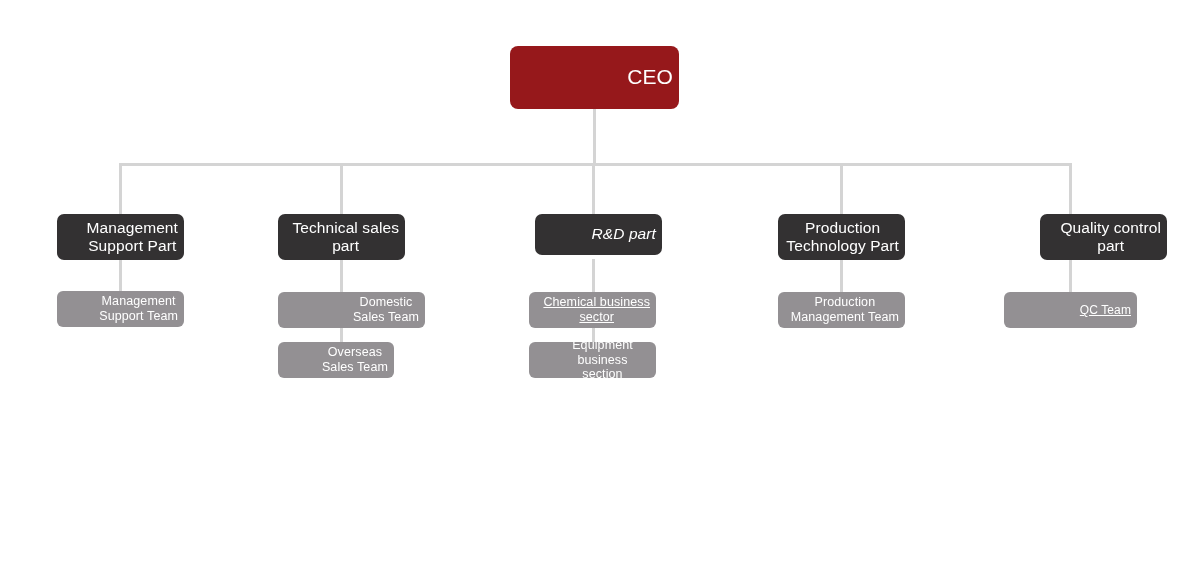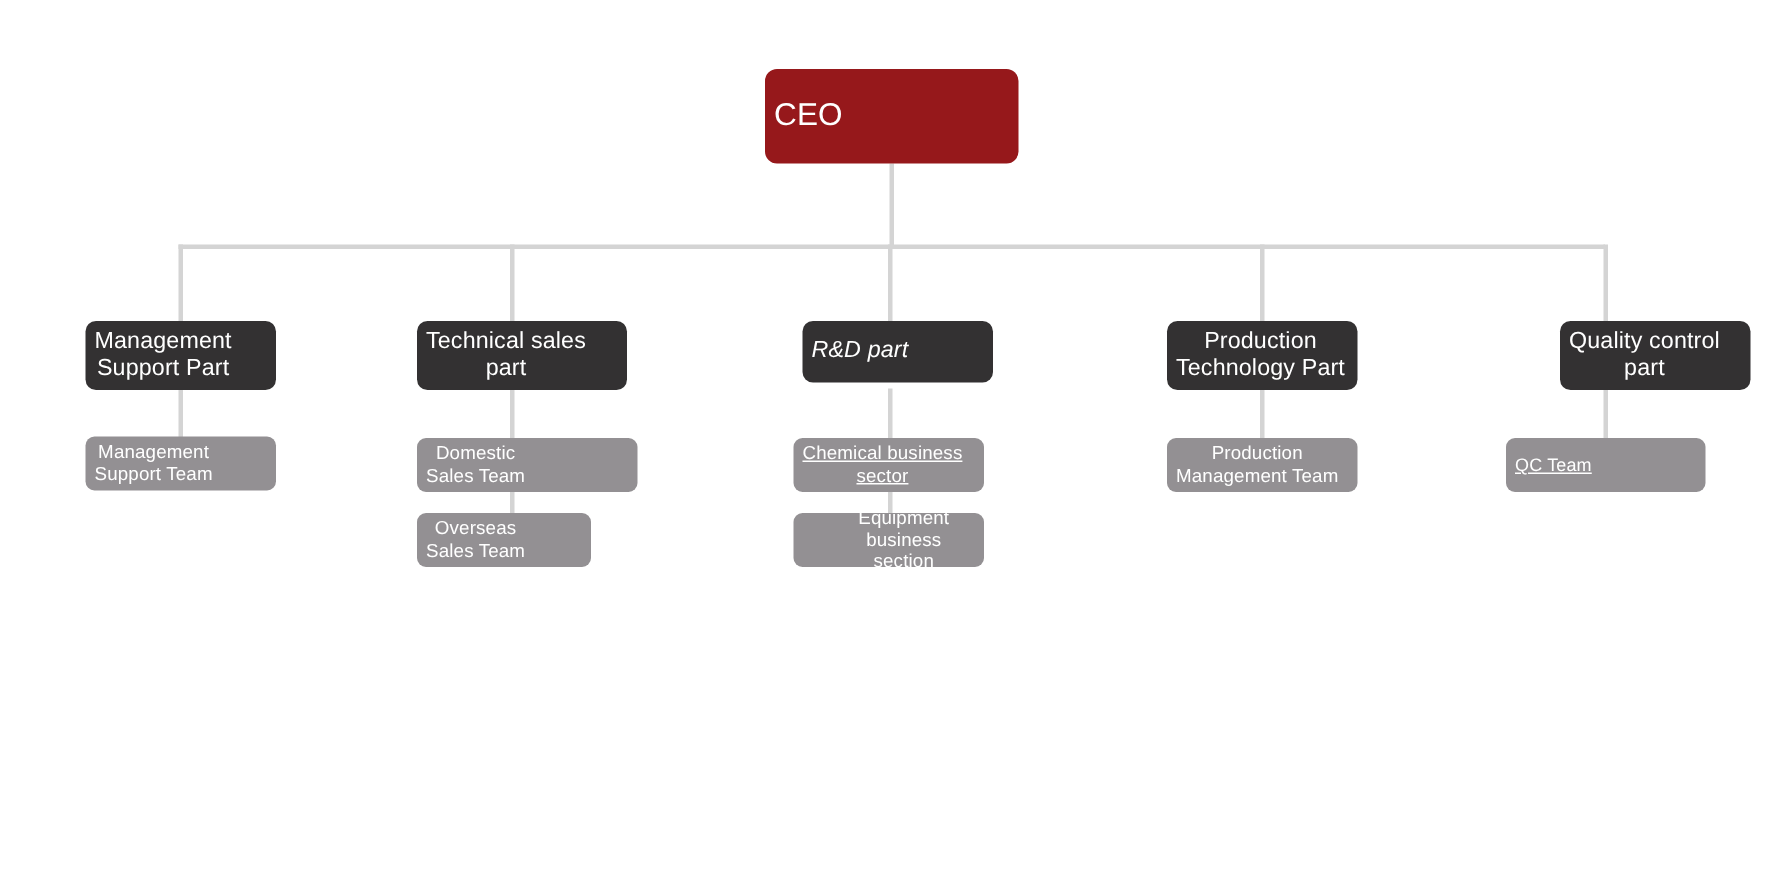--- a/index.html
+++ b/index.html
@@ -28,21 +28,21 @@
   }
   .connector.v { width: 3px; }
   .connector.h { height: 3px; }
 
   
   .node {
     position: absolute;
     box-sizing: border-box;
     display: flex;
     align-items: center;
-    justify-content: flex-start;
+    justify-content: flex-end;
     text-align: center;
     color: #ffffff;
     border-radius: 7px;
     line-height: 1.18;
     padding: 2px 6px;
     letter-spacing: 0.1px;
   }
 
   .node.root {
     background: #96181B;
@@ -97,21 +97,21 @@
 
   <div class="node root" style="left:510px; top:46px; width:169px; height:63px;">
     <span class="label">CEO</span>
   </div>
 
   <div class="node division" style="left:57px; top:214px; width:127px; height:46px;">
     <span class="label">Management
 Support Part</span>
   </div>
 
-  <div class="node division" style="left:278px; top:214px; width:140px; height:46px;">
+  <div class="node division" style="left:278px; top:214px; width:127px; height:46px;">
     <span class="label">Technical sales
 part</span>
   </div>
 
   <div class="node division" style="left:535px; top:214px; width:127px; height:41px;font-style:italic;">
     <span class="label">R&amp;D part</span>
   </div>
 
   <div class="node division" style="left:778px; top:214px; width:127px; height:46px;">
     <span class="label">Production

